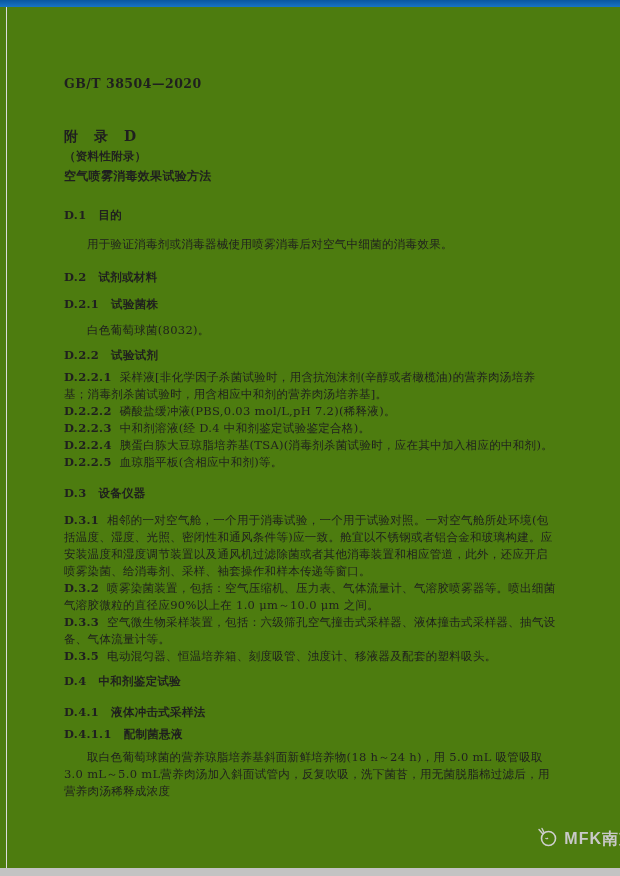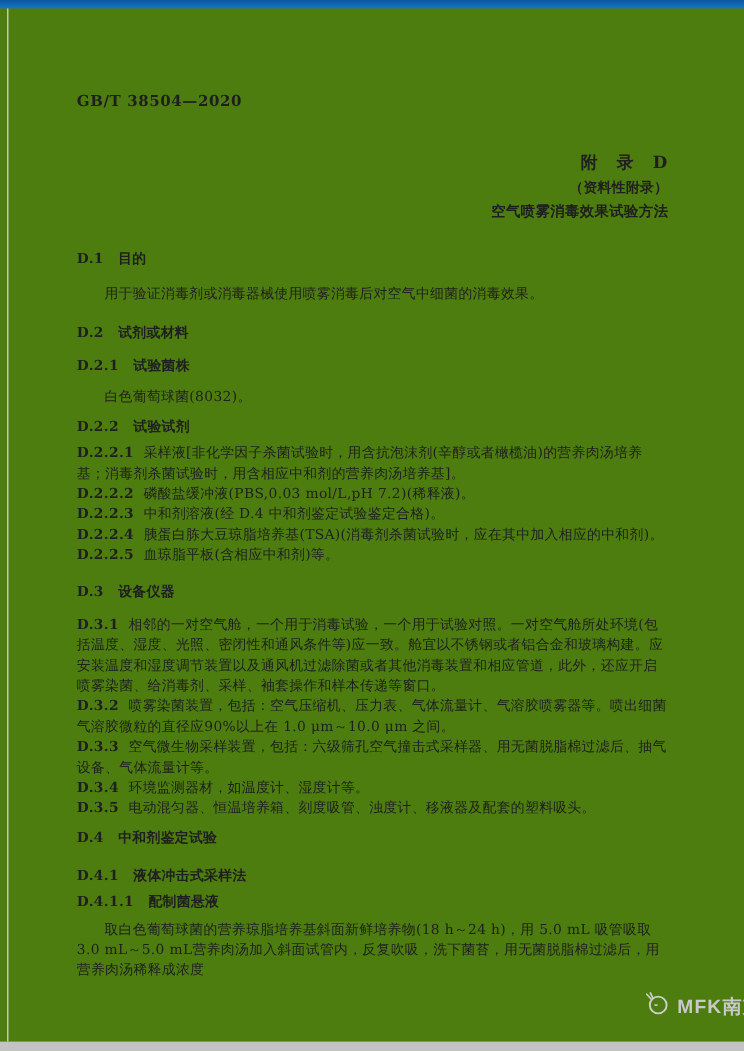--- a/index.html
+++ b/index.html
@@ -15,21 +15,21 @@
     background:#c3c3c3; }
   .leftline { position:absolute; top:7px; bottom:8px; left:6px; width:1px;
     background:#dcdcdc; }
   .rightline { position:absolute; top:7px; bottom:8px; right:0; width:2px;
     background:#ededed; }
   .content {
     position:absolute; left:64px; top:7px; width:493px;
     font-size:11.5px; line-height:17px; letter-spacing:0.3px;
   }
   .doc-number { padding-top:68px; font-weight:bold; font-size:12.5px; letter-spacing:0.5px; }
-  .title-block { margin-top:36px; text-align:right; }
+  .title-block { margin-top:36px; text-align:left; }
   .title-main { font-weight:bold; font-size:14px; letter-spacing:1px; }
   .title-sub  { font-weight:bold; font-size:11.5px; margin-top:3px; }
   .title-name { font-weight:bold; font-size:12px; margin-top:3px; }
   .blk { margin:0; }
   .blk-h { font-weight:bold; }
   .blk-h .num { margin-right:12px;margin-top:20px; }
   .blk-item .num { font-weight:bold; margin-right:8px; }
   .blk-p { text-indent:2em; }
   .page-number { margin-top:26px; margin-left:-17px; font-size:11px; }
   .watermark {
@@ -93,24 +93,21 @@
     <div class="blk blk-h" style="margin-top:14px">
       <span class="num">D.3</span><span>设备仪器</span>
     </div>
     <div class="blk blk-item" style="margin-top:10px">
       <span class="num">D.3.1</span><span>相邻的一对空气舱，一个用于消毒试验，一个用于试验对照。一对空气舱所处环境(包括温度、湿度、光照、密闭性和通风条件等)应一致。舱宜以不锈钢或者铝合金和玻璃构建。应安装温度和湿度调节装置以及通风机过滤除菌或者其他消毒装置和相应管道，此外，还应开启喷雾染菌、给消毒剂、采样、袖套操作和样本传递等窗口。</span>
     </div>
     <div class="blk blk-item">
       <span class="num">D.3.2</span><span>喷雾染菌装置，包括：空气压缩机、压力表、气体流量计、气溶胶喷雾器等。喷出细菌气溶胶微粒的直径应90%以上在 1.0 μm～10.0 μm 之间。</span>
     </div>
     <div class="blk blk-item">
-      <span class="num">D.3.3</span><span>空气微生物采样装置，包括：六级筛孔空气撞击式采样器、用无菌脱脂棉过滤后、抽气设备、气体流量计等。</span>
-    </div>
-    <div class="blk blk-item">
-      <span class="num">D.3.4</span><span>环境监测器材，如温度计、湿度计等。</span>
+      <span class="num">D.3.3</span><span>空气微生物采样装置，包括：六级筛孔空气撞击式采样器、液体撞击式采样器、抽气设备、气体流量计等。</span>
     </div>
     <div class="blk blk-item">
       <span class="num">D.3.5</span><span>电动混匀器、恒温培养箱、刻度吸管、浊度计、移液器及配套的塑料吸头。</span>
     </div>
 
     <div class="blk blk-h" style="margin-top:8px">
       <span class="num">D.4</span><span>中和剂鉴定试验</span>
     </div>
     <div class="blk blk-h" style="margin-top:14px">
       <span class="num">D.4.1</span><span>液体冲击式采样法</span>

